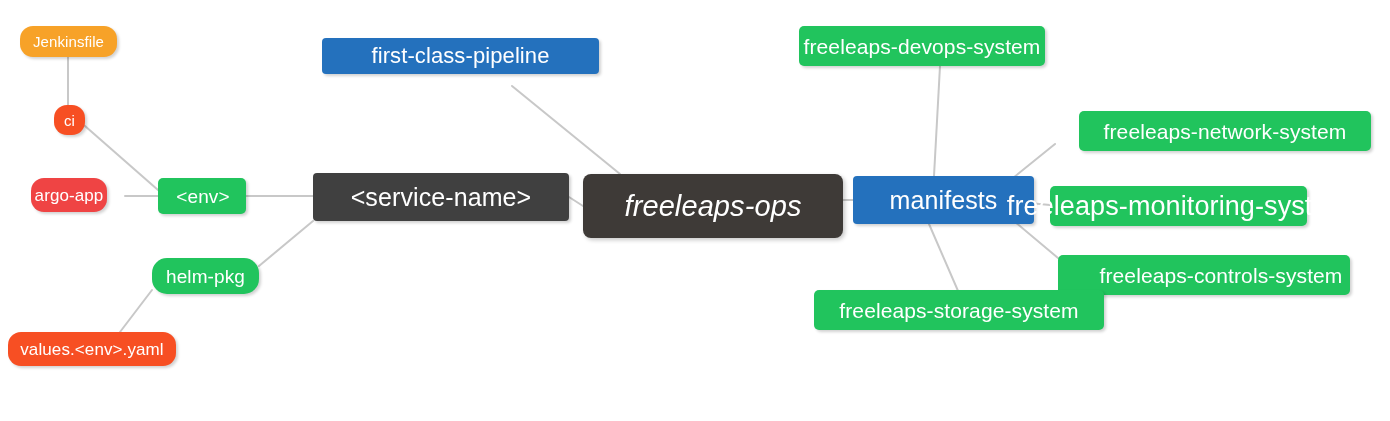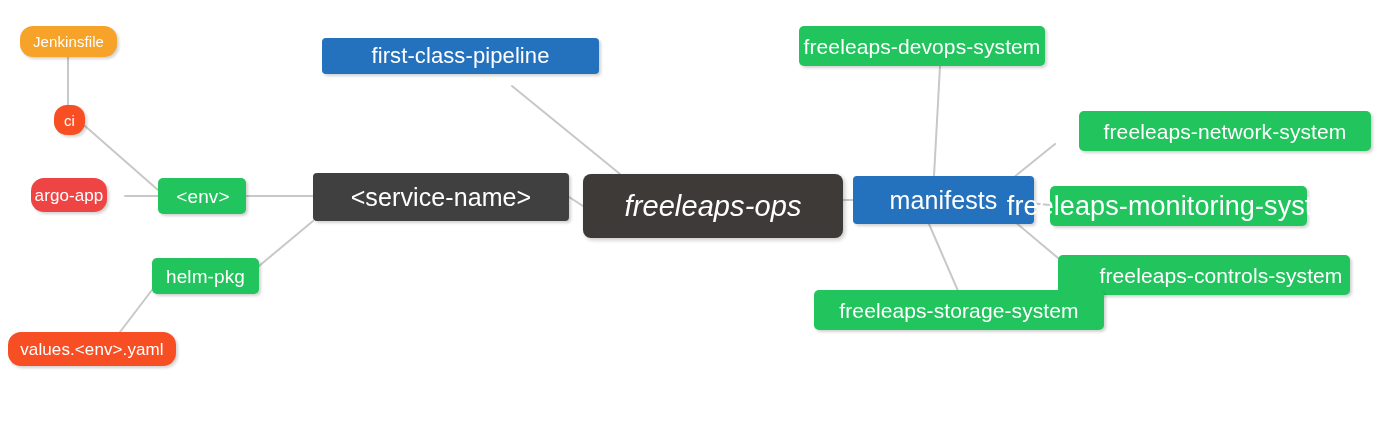--- a/index.html
+++ b/index.html
@@ -67,21 +67,21 @@
       <polyline points="1008,201 1050,205" fill="none" stroke="#c8c8c8" stroke-width="2" stroke-linecap="round"></polyline>
       <polyline points="1008,216 1058,258" fill="none" stroke="#c8c8c8" stroke-width="2" stroke-linecap="round"></polyline>
       <polyline points="929,224 965,307" fill="none" stroke="#c8c8c8" stroke-width="2" stroke-linecap="round"></polyline>
     </svg>
   <div id="node-layer">
       <div class="node root" style="left: 583px; top: 174px; width: 260px; height: 64px; background: rgb(62, 58, 55); font-size: 29px;">freeleaps-ops</div>
       <div class="node lvl1" style="left: 313px; top: 173px; width: 256px; height: 48px; background: #404040; font-size: 25px;">&lt;service-name&gt;</div>
       <div class="node lvl1" style="left: 853px; top: 176px; width: 181px; height: 48px; background: rgb(36, 113, 189); font-size: 25px;">manifests</div>
       <div class="node lvl1" style="left: 314px; top: 38px; width: 277px; height: 36px; background: rgb(36, 113, 189); font-size: 22px; margin-left: 8px;">first-class-pipeline</div>
       <div class="node lvl2" style="left: 158px; top: 178px; width: 88px; height: 36px; background: rgb(33, 196, 93); font-size: 19px; padding-left: 12px;">&lt;env&gt;</div>
-      <div class="node lvl2" style="left: 152px; top: 258px; width: 107px; height: 36px; background: rgb(33, 196, 93); font-size: 19px;">helm-pkg</div>
+      <div class="node lvl2" style="left: 152px; top: 258px; width: 107px; height: 36px; background: rgb(33, 196, 93); font-size: 19px; border-radius: 15px;">helm-pkg</div>
       <div class="node tiny" style="left: 54px; top: 105px; width: 31px; height: 30px; background: rgb(247, 79, 35); font-size: 15px; text-align: right;">ci</div>
       <div class="node tiny" style="left: 20px; top: 26px; width: 97px; height: 31px; background: rgb(247, 162, 40); font-size: 15px;">Jenkinsfile</div>
       <div class="node tiny" style="left: 31px; top: 178px; width: 76px; height: 34px; background: #ef4444; font-size: 17px;">argo-app</div>
       <div class="node tiny" style="left: 8px; top: 332px; width: 168px; height: 34px; background: rgb(247, 79, 35); font-size: 17px;">values.&lt;env&gt;.yaml</div>
       <div class="node lvl2" style="left: 799px; top: 26px; width: 246px; height: 40px; background: rgb(33, 196, 93); font-size: 21px;">freeleaps-devops-system</div>
       <div class="node lvl2" style="left: 1055px; top: 111px; width: 292px; height: 40px; background: rgb(33, 196, 93); font-size: 21px; margin-left: 24px;">freeleaps-network-system</div>
       <div class="node lvl2" style="left: 1050px; top: 186px; width: 257px; height: 40px; background: rgb(33, 196, 93); font-size: 27px;">freeleaps-monitoring-system</div>
       <div class="node lvl2" style="left: 1058px; top: 255px; width: 292px; height: 40px; background: rgb(33, 196, 93); font-size: 21px; padding-left: 44px;">freeleaps-controls-system</div>
       <div class="node lvl2" style="left: 814px; top: 290px; width: 290px; height: 40px; background: rgb(33, 196, 93); font-size: 21px;">freeleaps-storage-system</div>
     </div>

